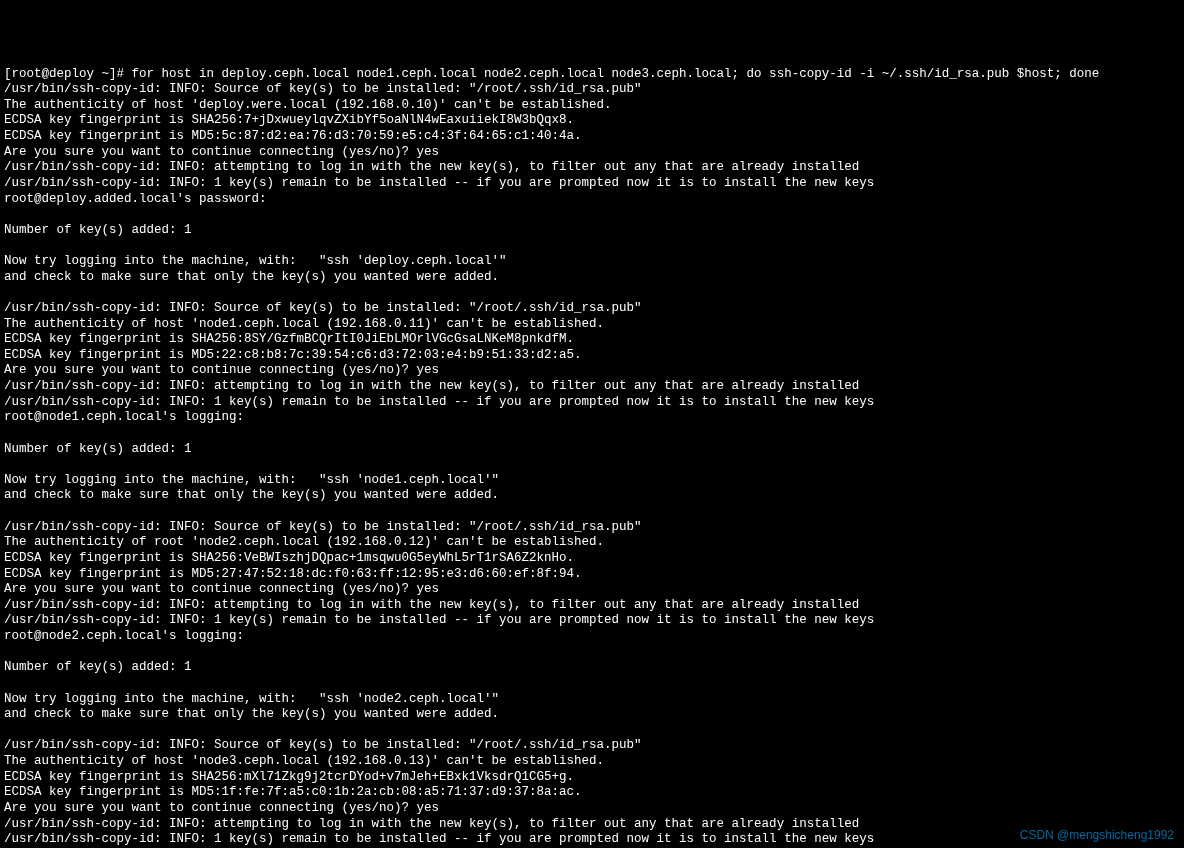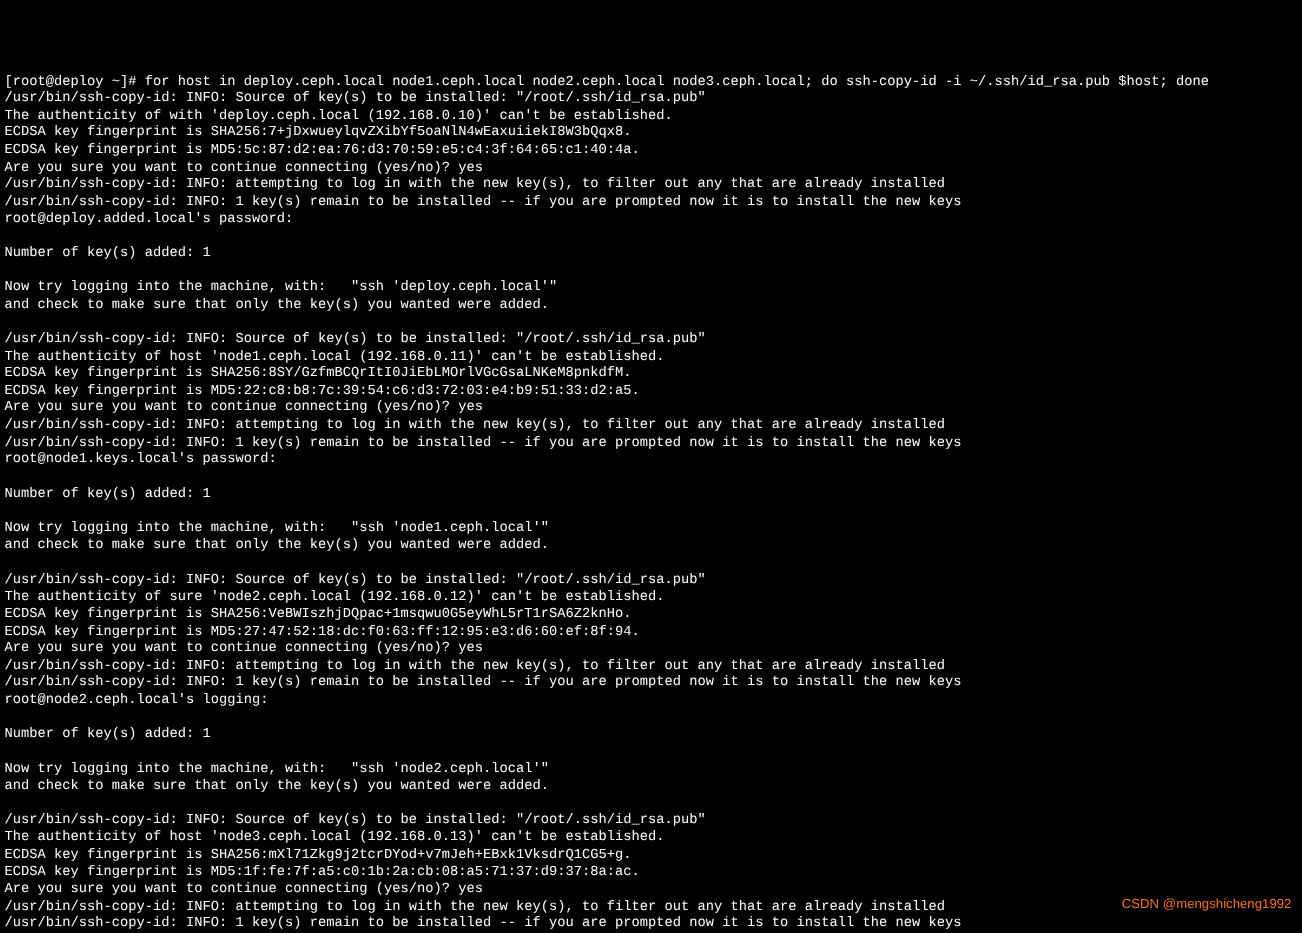--- a/index.html
+++ b/index.html
@@ -18,63 +18,63 @@
       height: 848px;
       overflow: hidden;
       position: relative;
       white-space: pre;
     }
     .terminal-output {
       white-space: pre;
     }
     .watermark {
       position: absolute;
-      bottom: 19px;
+      bottom: 5px;
       right: 10px;
-      color: #f97316;
+      color: #0369a1;
       font-size: 12px;
       font-family: sans-serif;
     }
   </style>
 </head>
 <body>
 
 
 
 <div class="terminal-output"><span>[root@deploy ~]# for host in deploy.ceph.local node1.ceph.local node2.ceph.local node3.ceph.local; do ssh-copy-id -i ~/.ssh/id_rsa.pub $host; done</span>
 <span>/usr/bin/ssh-copy-id: INFO: Source of key(s) to be installed: "/root/.ssh/id_rsa.pub"</span>
-<span>The authenticity of with 'deploy.ceph.local (192.168.0.10)' can't be established.</span>
+<span>The authenticity of host 'deploy.were.local (192.168.0.10)' can't be established.</span>
 <span>ECDSA key fingerprint is SHA256:7+jDxwueylqvZXibYf5oaNlN4wEaxuiiekI8W3bQqx8.</span>
 <span>ECDSA key fingerprint is MD5:5c:87:d2:ea:76:d3:70:59:e5:c4:3f:64:65:c1:40:4a.</span>
 <span>Are you sure you want to continue connecting (yes/no)? yes</span>
 <span>/usr/bin/ssh-copy-id: INFO: attempting to log in with the new key(s), to filter out any that are already installed</span>
 <span>/usr/bin/ssh-copy-id: INFO: 1 key(s) remain to be installed -- if you are prompted now it is to install the new keys</span>
 <span>root@deploy.added.local's password:</span>
 
 <span>Number of key(s) added: 1</span>
 
 <span>Now try logging into the machine, with:   "ssh 'deploy.ceph.local'"</span>
 <span>and check to make sure that only the key(s) you wanted were added.</span>
 
 <span>/usr/bin/ssh-copy-id: INFO: Source of key(s) to be installed: "/root/.ssh/id_rsa.pub"</span>
 <span>The authenticity of host 'node1.ceph.local (192.168.0.11)' can't be established.</span>
 <span>ECDSA key fingerprint is SHA256:8SY/GzfmBCQrItI0JiEbLMOrlVGcGsaLNKeM8pnkdfM.</span>
 <span>ECDSA key fingerprint is MD5:22:c8:b8:7c:39:54:c6:d3:72:03:e4:b9:51:33:d2:a5.</span>
 <span>Are you sure you want to continue connecting (yes/no)? yes</span>
 <span>/usr/bin/ssh-copy-id: INFO: attempting to log in with the new key(s), to filter out any that are already installed</span>
 <span>/usr/bin/ssh-copy-id: INFO: 1 key(s) remain to be installed -- if you are prompted now it is to install the new keys</span>
-<span>root@node1.keys.local's password:</span>
+<span>root@node1.ceph.local's logging:</span>
 
 <span>Number of key(s) added: 1</span>
 
 <span>Now try logging into the machine, with:   "ssh 'node1.ceph.local'"</span>
 <span>and check to make sure that only the key(s) you wanted were added.</span>
 
 <span>/usr/bin/ssh-copy-id: INFO: Source of key(s) to be installed: "/root/.ssh/id_rsa.pub"</span>
-<span>The authenticity of sure 'node2.ceph.local (192.168.0.12)' can't be established.</span>
+<span>The authenticity of root 'node2.ceph.local (192.168.0.12)' can't be established.</span>
 <span>ECDSA key fingerprint is SHA256:VeBWIszhjDQpac+1msqwu0G5eyWhL5rT1rSA6Z2knHo.</span>
 <span>ECDSA key fingerprint is MD5:27:47:52:18:dc:f0:63:ff:12:95:e3:d6:60:ef:8f:94.</span>
 <span>Are you sure you want to continue connecting (yes/no)? yes</span>
 <span>/usr/bin/ssh-copy-id: INFO: attempting to log in with the new key(s), to filter out any that are already installed</span>
 <span>/usr/bin/ssh-copy-id: INFO: 1 key(s) remain to be installed -- if you are prompted now it is to install the new keys</span>
 <span>root@node2.ceph.local's logging:</span>
 
 <span>Number of key(s) added: 1</span>
 
 <span>Now try logging into the machine, with:   "ssh 'node2.ceph.local'"</span>

